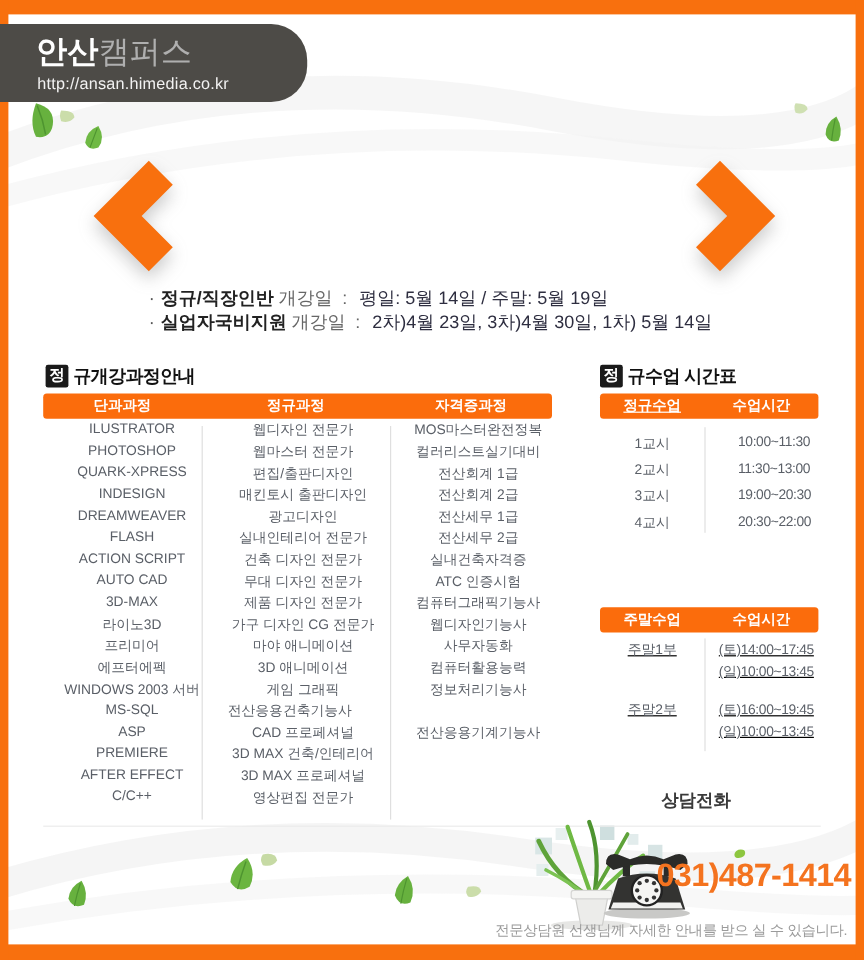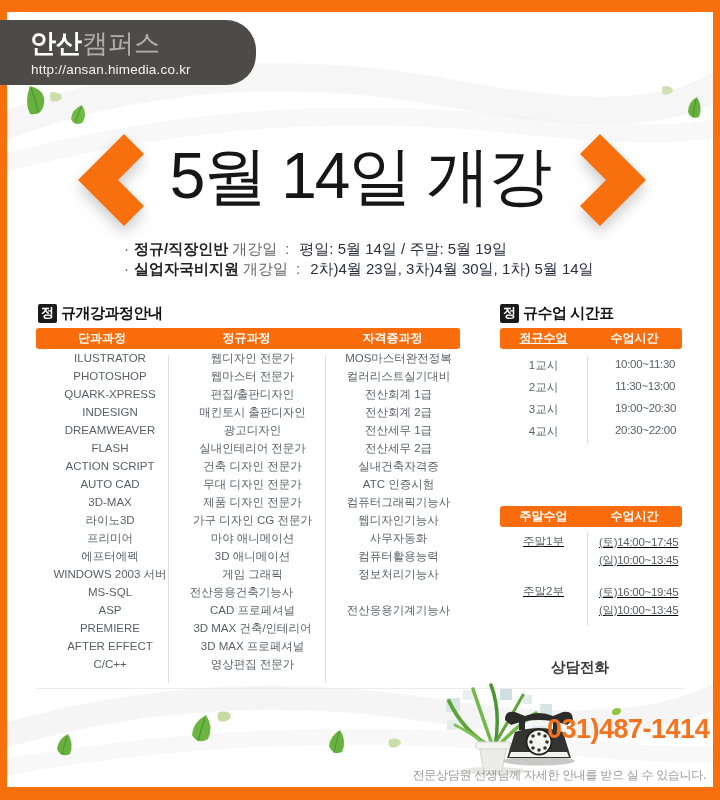--- a/index.html
+++ b/index.html
@@ -61,21 +61,21 @@
   .c-cell{font-size:11.5px;color:#5A5F67;white-space:nowrap;overflow:hidden;}
   .c-cell.c0{width:132px;padding-left:16px;box-sizing:border-box;}
   .c-cell.c1{width:157px;padding-left:12px;box-sizing:border-box;}
   .c-cell.c2{width:135px;padding-left:12px;box-sizing:border-box;}
 
   .vline{position:absolute;width:1px;background:#DFDFDF;z-index:3;}
   .hline{position:absolute;height:1px;background:#ECECEC;z-index:3;}
 
   
   .t-rows{position:absolute;left:500px;top:358px;width:182px;z-index:3;}
-  .t-row{display:flex;height:22px;}
+  .t-row{display:flex;height:22px;align-items:center;}
   .t-label{width:87px;text-align:center;font-size:11.5px;color:#5A5F67;}
   .t-time{width:95px;padding-left:28px;box-sizing:border-box;font-size:11.5px;color:#5A5F67;letter-spacing:-0.3px;}
 
   .w-rows{position:absolute;left:500px;top:533px;width:182px;z-index:3;}
   .w-row{display:flex;margin-bottom:14px;text-decoration:underline;}
   .w-label{width:87px;text-align:center;font-size:11.5px;color:#5A5F67;padding-top:1px;}
   .w-times{width:95px;padding-left:12px;box-sizing:border-box;font-size:11.5px;color:#5A5F67;
       line-height:18px;letter-spacing:-0.3px;}
 
   
@@ -152,21 +152,20 @@
   <div class="chev" style="left:74px;top:130px;">
     <svg width="100" height="100" viewBox="0 0 100 100">
         <polygon points="50,4 70,24 44,50 70,76 50,96 4,50" fill="#F8700E"></polygon>
       </svg>
   </div>
   <div class="chev" style="left:550px;top:130px;">
     <svg width="100" height="100" viewBox="0 0 100 100">
         <polygon points="50,4 30,24 56,50 30,76 50,96 96,50" fill="#F8700E"></polygon>
       </svg>
   </div>
-  <div class="hero-title">5월 14일 개강</div>
 
   <div class="notes">
     <div class="note-row">
       <span class="n-bullet">·</span>
       <span class="n-label">정규/직장인반</span>
       <span class="n-suffix">개강일</span>
       <span class="n-colon">:</span>
       <span class="n-value">평일: 5월 14일 / 주말: 5월 19일</span>
     </div>
     <div class="note-row">

